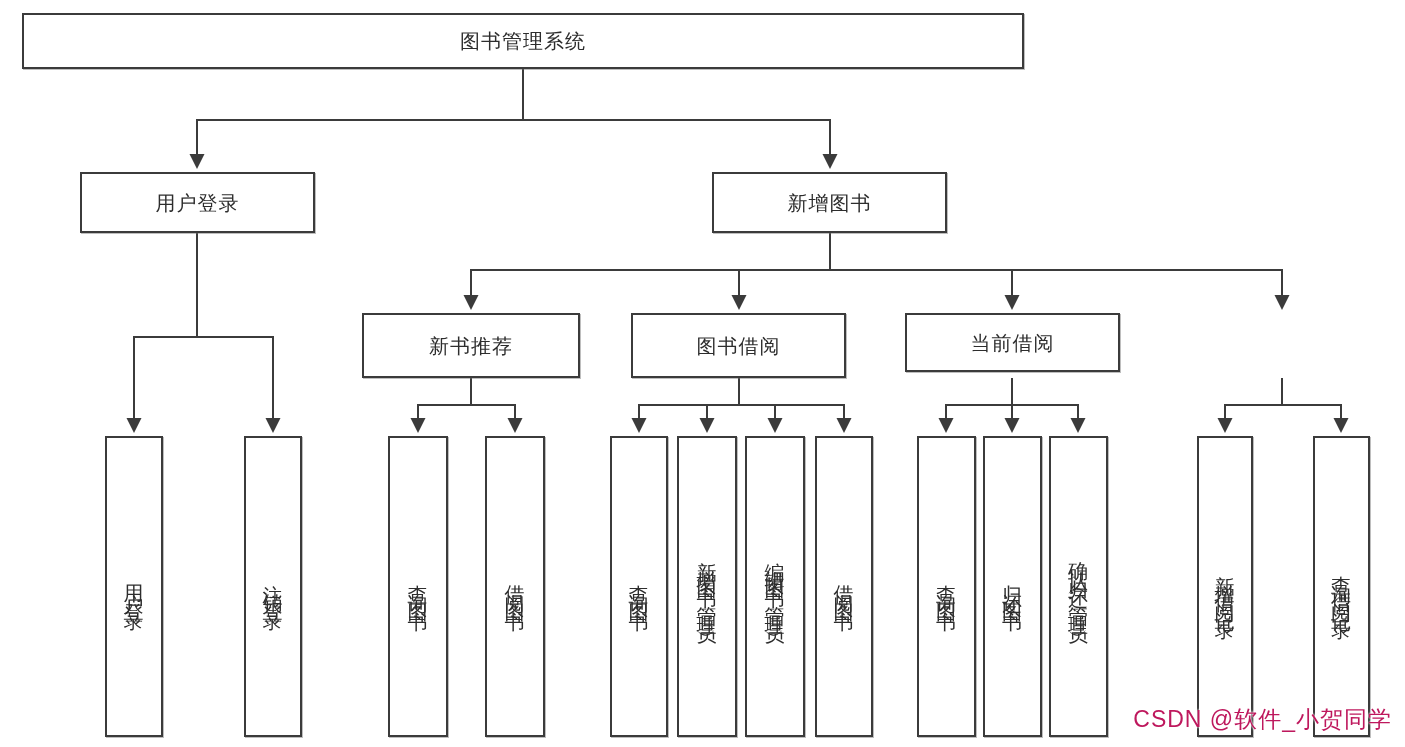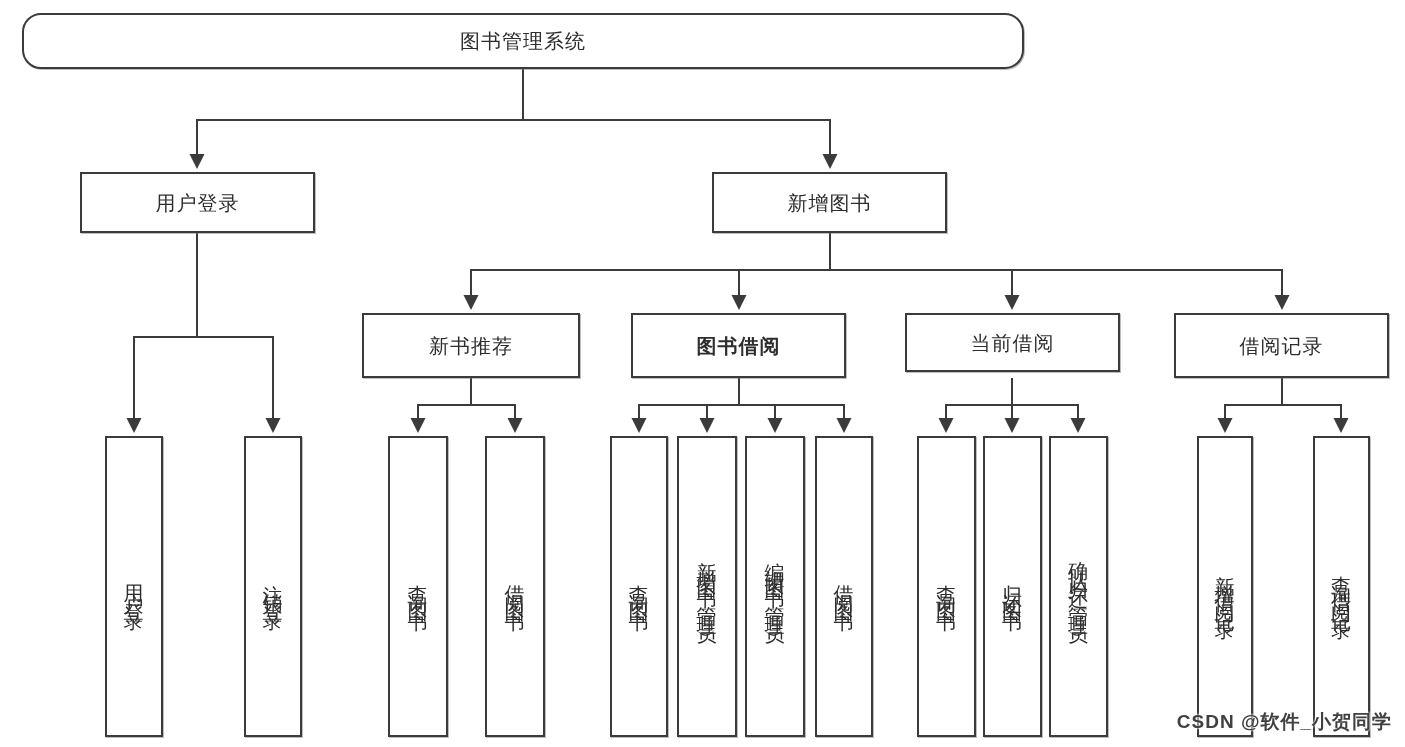--- a/index.html
+++ b/index.html
@@ -24,51 +24,50 @@
     text-align:center;
   }
   .hnode span{display:block;letter-spacing:1px;}
   .vnode span{
     writing-mode:vertical-rl;
     text-orientation:mixed;
     letter-spacing:9px;
     white-space:nowrap;
   }
   
-  .n-root   {left:22px;  top:13px;  width:1002px;height:56px;border-radius:19px;}
+  .n-root   {left:22px;  top:13px;  width:1002px;height:56px;}
   .n-ulogin {left:80px;  top:172px; width:235px; height:61px;}
   .n-bmgmt  {left:712px; top:172px; width:235px; height:61px;}
   .n-newbook{left:362px; top:313px; width:218px; height:65px;}
-  .n-borrow {left:631px; top:313px; width:215px; height:65px;font-weight:bold;}
+  .n-borrow {left:631px; top:313px; width:215px; height:65px;}
   .n-current{left:905px; top:313px; width:215px; height:59px;}
   .n-records{left:1174px;top:313px; width:215px; height:65px;}
   
   .vnode{top:436px;height:301px;}
   .n-login    {left:105px; width:58px;}
   .n-logout   {left:244px; width:58px;}
   .n-nbquery  {left:388px; width:60px;}
   .n-nbborrow {left:485px; width:60px;}
   .n-bbquery  {left:610px; width:58px;}
   .n-bbadd    {left:677px; width:60px;}
   .n-bbedit   {left:745px; width:60px;}
   .n-bbborrow {left:815px; width:58px;}
   .n-cbquery  {left:917px; width:59px;}
   .n-cbreturn {left:983px; width:59px;}
   .n-cbconfirm{left:1049px;width:59px;}
   .n-bradd    {left:1197px;width:56px;}
   .n-brquery  {left:1313px;width:57px;}
   .wm{
     position:absolute;
     right:13px;bottom:12px;
-    font-size:19px;
-    color:#404040;
+    font-size:23px;
+    color:#be185d;
     text-shadow:0 0 3px #ffffff,0 0 2px #ffffff;
     letter-spacing:1px;
     z-index:5;
-    font-weight:bold;
   }
   .ln,.ar{stroke:#3b3b3b;stroke-width:2;fill:none;}
 </style>
 </head>
 <body>
 
 <div id="stage">
 
   <svg id="wires" viewBox="0 0 1405 747" xmlns="http://www.w3.org/2000/svg" aria-hidden="true">
     <defs>
@@ -138,23 +137,20 @@
 
   <div class="node hnode n-newbook">
     <span>新书推荐</span>
   </div>
   <div class="node hnode n-borrow">
     <span>图书借阅</span>
   </div>
   <div class="node hnode n-current">
     <span>当前借阅</span>
   </div>
-  <div class="node hnode n-records">
-    <span>借阅记录</span>
-  </div>
 
   <div class="node vnode n-nbquery">
     <span>查询图书</span>
   </div>
   <div class="node vnode n-nbborrow">
     <span>借阅图书</span>
   </div>
 
   <div class="node vnode n-bbquery">
     <span>查询图书</span>

